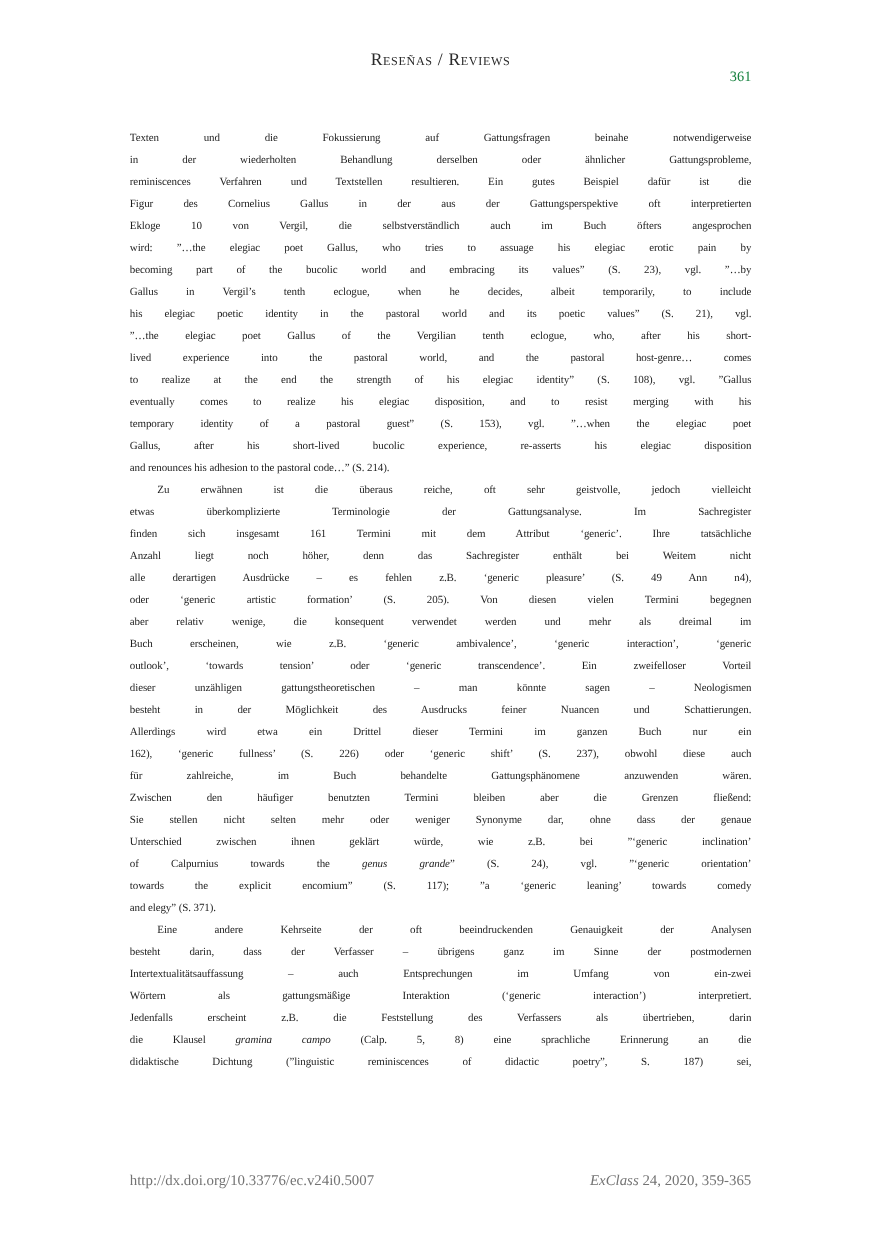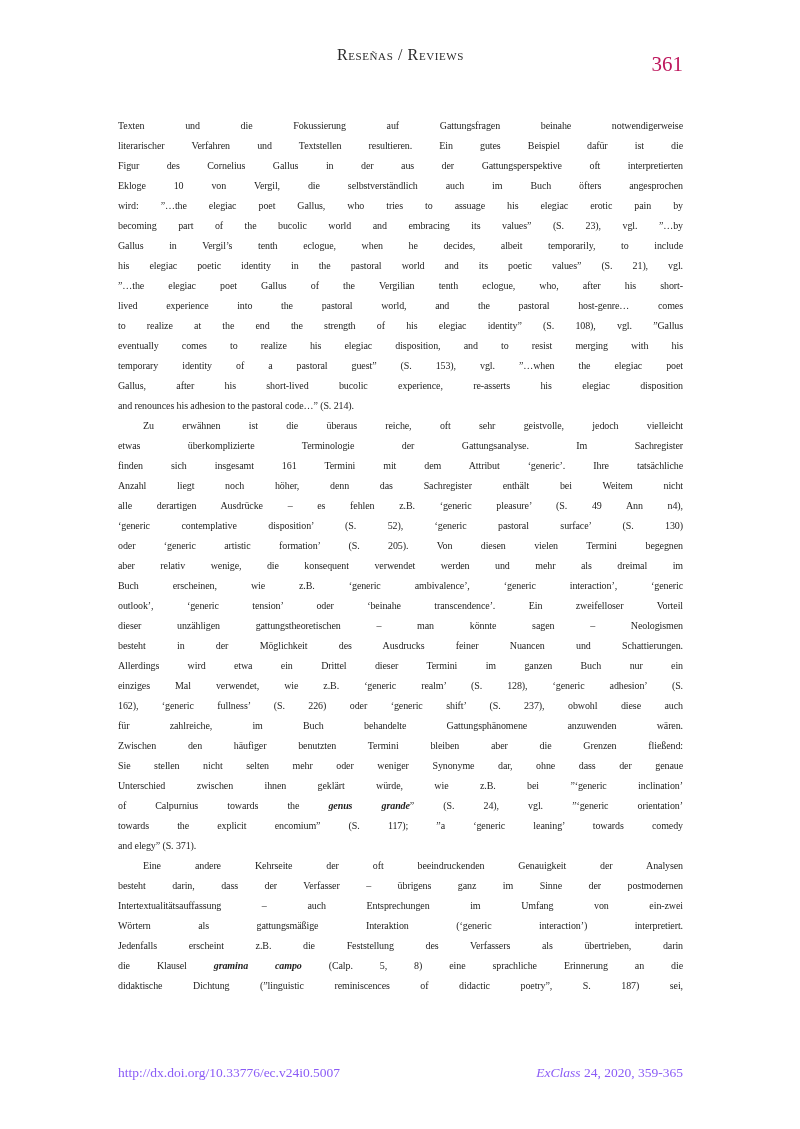--- a/index.html
+++ b/index.html
@@ -26,99 +26,98 @@
     left: 0; right: 0;
     text-align: center;
     font-variant: small-caps;
     font-size: 16px;
     letter-spacing: 0.6px;
     color: #2a2a2a;
   }
   .page-number {
     position: absolute;
     right: 0;
-    top: 6px;
-    font-size: 21px;
-    color: #be185d;
+    top: 16px;
+    font-size: 13px;
+    color: #15803d;
   }
   .body-text {
     position: absolute;
     top: 116px;
     left: 118px;
     width: 565px;
     font-size: 10px;
     letter-spacing: -0.1px;
     line-height: 20px;
   }
   .paragraph { }
   .line {
     height: 20px;
     overflow: hidden;
     text-align: justify;
     text-align-last: justify;
     white-space: normal;
   }
   .line.end { text-align-last: left; }
   .line.indent { text-indent: 25px; }
-  .line i { font-style: italic; font-weight: bold; }
+  .line i { font-style: italic; }
   .page-footer {
     position: absolute;
     top: 1065px;
     left: 118px;
     width: 565px;
     display: flex;
     justify-content: space-between;
     font-size: 13.5px;
-    color: #8b5cf6;
+    color: #737373;
   }
   .journal-ref i { font-style: italic; }
 </style>
 </head>
 <body>
 
 <div class="page">
 
   <div class="page-header">
     <div class="running-head">Reseñas / Reviews</div>
     <div class="page-number">361</div>
   </div>
 
   <div class="body-text">
       <div class="paragraph">
         <div class="line"><span>Texten und die Fokussierung auf Gattungsfragen beinahe notwendigerweise</span></div>
-        <div class="line"><span>literarischer Verfahren und Textstellen resultieren. Ein gutes Beispiel dafür ist die</span></div>
+        <div class="line"><span>in der wiederholten Behandlung derselben oder ähnlicher Gattungsprobleme,</span></div>
+        <div class="line"><span>reminiscences Verfahren und Textstellen resultieren. Ein gutes Beispiel dafür ist die</span></div>
         <div class="line"><span>Figur des Cornelius Gallus in der aus der Gattungsperspektive oft interpretierten</span></div>
         <div class="line"><span>Ekloge 10 von Vergil, die selbstverständlich auch im Buch öfters angesprochen</span></div>
         <div class="line"><span>wird: ”…the elegiac poet Gallus, who tries to assuage his elegiac erotic pain by</span></div>
         <div class="line"><span>becoming part of the bucolic world and embracing its values” (S. 23), vgl. ”…by</span></div>
         <div class="line"><span>Gallus in Vergil’s tenth eclogue, when he decides, albeit temporarily, to include</span></div>
         <div class="line"><span>his elegiac poetic identity in the pastoral world and its poetic values” (S. 21), vgl.</span></div>
         <div class="line"><span>”…the elegiac poet Gallus of the Vergilian tenth eclogue, who, after his short-</span></div>
         <div class="line"><span>lived experience into the pastoral world, and the pastoral host-genre… comes</span></div>
         <div class="line"><span>to realize at the end the strength of his elegiac identity” (S. 108), vgl. ”Gallus</span></div>
         <div class="line"><span>eventually comes to realize his elegiac disposition, and to resist merging with his</span></div>
         <div class="line"><span>temporary identity of a pastoral guest” (S. 153), vgl. ”…when the elegiac poet</span></div>
         <div class="line"><span>Gallus, after his short-lived bucolic experience, re-asserts his elegiac disposition</span></div>
         <div class="line end"><span>and renounces his adhesion to the pastoral code…” (S. 214).</span></div>
       </div>
       <div class="paragraph">
         <div class="line indent"><span>Zu erwähnen ist die überaus reiche, oft sehr geistvolle, jedoch vielleicht</span></div>
         <div class="line"><span>etwas überkomplizierte Terminologie der Gattungsanalyse. Im Sachregister</span></div>
         <div class="line"><span>finden sich insgesamt 161 Termini mit dem Attribut ‘generic’. Ihre tatsächliche</span></div>
         <div class="line"><span>Anzahl liegt noch höher, denn das Sachregister enthält bei Weitem nicht</span></div>
         <div class="line"><span>alle derartigen Ausdrücke – es fehlen z.B. ‘generic pleasure’ (S. 49 Ann n4),</span></div>
-        <div class="line"><span>‘generic contemplative disposition’ (S. 52), ‘generic pastoral surface’ (S. 130)</span></div>
         <div class="line"><span>oder ‘generic artistic formation’ (S. 205). Von diesen vielen Termini begegnen</span></div>
         <div class="line"><span>aber relativ wenige, die konsequent verwendet werden und mehr als dreimal im</span></div>
         <div class="line"><span>Buch erscheinen, wie z.B. ‘generic ambivalence’, ‘generic interaction’, ‘generic</span></div>
-        <div class="line"><span>outlook’, ‘generic tension’ oder ‘beinahe transcendence’. Ein zweifelloser Vorteil</span></div>
+        <div class="line"><span>outlook’, ‘towards tension’ oder ‘generic transcendence’. Ein zweifelloser Vorteil</span></div>
         <div class="line"><span>dieser unzähligen gattungstheoretischen – man könnte sagen – Neologismen</span></div>
         <div class="line"><span>besteht in der Möglichkeit des Ausdrucks feiner Nuancen und Schattierungen.</span></div>
         <div class="line"><span>Allerdings wird etwa ein Drittel dieser Termini im ganzen Buch nur ein</span></div>
-        <div class="line"><span>einziges Mal verwendet, wie z.B. ‘generic realm’ (S. 128), ‘generic adhesion’ (S.</span></div>
         <div class="line"><span>162), ‘generic fullness’ (S. 226) oder ‘generic shift’ (S. 237), obwohl diese auch</span></div>
         <div class="line"><span>für zahlreiche, im Buch behandelte Gattungsphänomene anzuwenden wären.</span></div>
         <div class="line"><span>Zwischen den häufiger benutzten Termini bleiben aber die Grenzen fließend:</span></div>
         <div class="line"><span>Sie stellen nicht selten mehr oder weniger Synonyme dar, ohne dass der genaue</span></div>
         <div class="line"><span>Unterschied zwischen ihnen geklärt würde, wie z.B. bei ”‘generic inclination’</span></div>
         <div class="line"><span>of Calpurnius towards the </span><i>genus grande</i><span>” (S. 24), vgl. ”‘generic orientation’</span></div>
         <div class="line"><span>towards the explicit encomium” (S. 117); ”a ‘generic leaning’ towards comedy</span></div>
         <div class="line end"><span>and elegy” (S. 371).</span></div>
       </div>
       <div class="paragraph">

